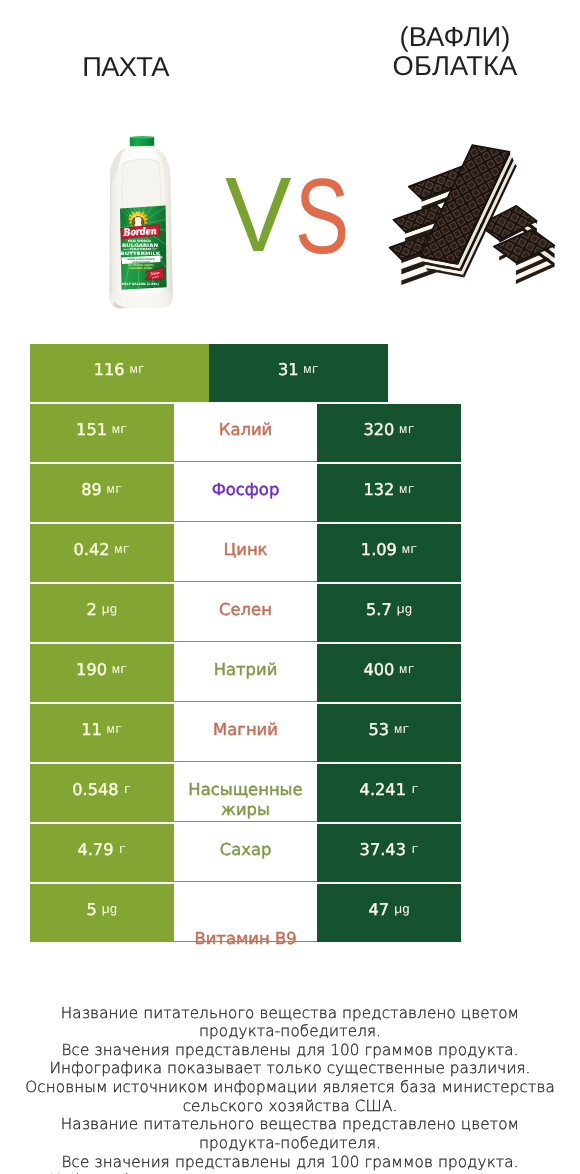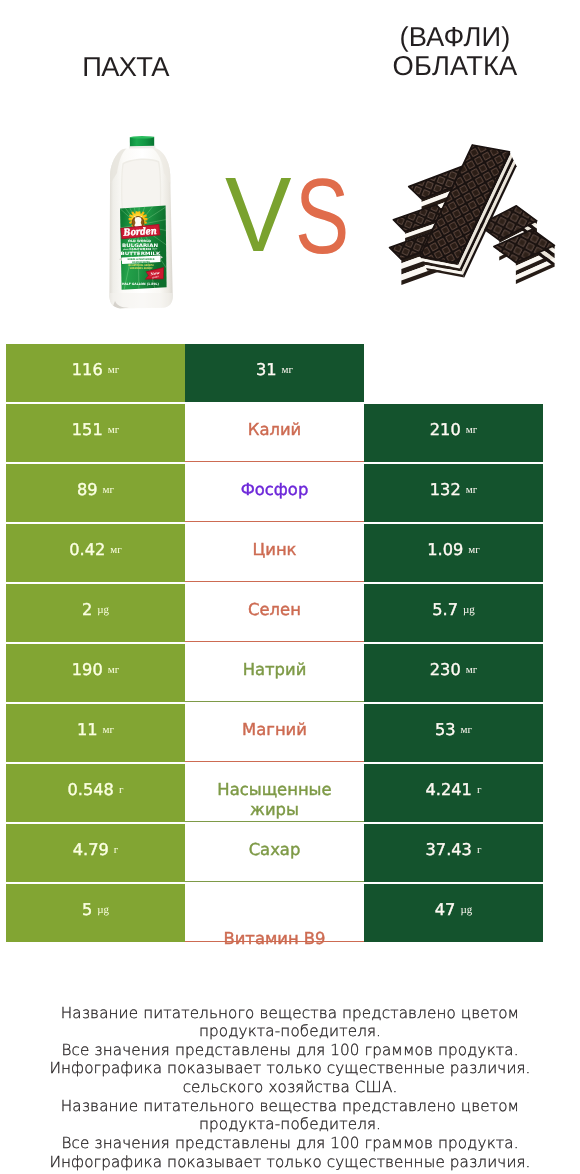--- a/index.html
+++ b/index.html
@@ -15,30 +15,30 @@
   .vs{position:absolute;left:0;width:580px;top:164px;height:0;}
   .vs span{position:absolute;line-height:101px;font-weight:400;display:block;}
   .vs .v{color:#7aa22e;font-size:106px;left:225px;top:0.5px;transform:scaleX(0.94);transform-origin:left top;}
   .vs .s{color:#e06c4b;font-size:107px;left:295px;top:2px;transform:scaleX(0.76);transform-origin:left top;}
 
   
   .bottle{position:absolute;left:107px;top:133px;width:68px;height:178px;}
   .wafer{position:absolute;left:390px;top:135px;width:172px;height:156px;transform:scale(1.07);transform-origin:44px 12px;}
 
   
-  .tbl{position:absolute;left:6px;top:344px;width:537px;}
+  .tbl{position:absolute;left:30px;top:344px;width:431px;}
   .row{display:flex;height:58px;margin-bottom:2px;}
   .row:last-child{margin-bottom:0;}
   .cell{width:179px;height:58px;box-sizing:border-box;
         display:flex;align-items:center;justify-content:center;}
   .cl{background:#82a533;color:#fbffe1;}
   .cr{background:#14532d;color:#fff9f3;}
   .cm{background:#fff;border-bottom-width:1px;border-bottom-style:solid;}
   .val{font-family:"DejaVu Sans",sans-serif;font-weight:400;font-size:16.2px;white-space:nowrap;position:relative;top:-3.4px;-webkit-text-stroke:0.38px currentColor;}
-  .unit{font-family:Liberation Serif, serif;font-weight:400;font-size:11px;margin-left:5px;position:relative;top:-3.3px;}
+  .unit{font-family:Liberation Mono, monospace;font-weight:400;font-size:13px;margin-left:5px;position:relative;top:-3.3px;}
   .lbl{display:inline-block;font-family:"DejaVu Sans",sans-serif;font-weight:400;-webkit-text-stroke:0.42px currentColor;font-size:16.4px;line-height:20px;text-align:center;position:relative;top:-2.9px;max-width:140px;}
   .lbl.two{top:7.6px;}
 
   
   .foot{position:absolute;left:0;top:1003.5px;width:580px;text-align:center;
         font-family:"DejaVu Sans",sans-serif;font-weight:200;font-size:15.2px;line-height:18.65px;color:#231f20;letter-spacing:0.12px;-webkit-text-stroke:0.3px #231f20;}
 </style>
 </head>
 <body>
 
@@ -299,21 +299,21 @@
     </div>
       <div class="row">
       <div class="cell cl">
         <span class="val">151</span>
         <span class="unit">мг</span>
       </div>
       <div class="cell cm" style="border-bottom-color: rgb(205, 107, 82);">
         <span class="lbl" style="color: rgb(205, 107, 82);">Калий</span>
       </div>
       <div class="cell cr">
-        <span class="val">210</span>
+        <span class="val">320</span>
         <span class="unit">мг</span>
       </div>
     </div>
       <div class="row">
       <div class="cell cl">
         <span class="val">89</span>
         <span class="unit">мг</span>
       </div>
       <div class="cell cm" style="border-bottom-color: rgb(205, 107, 82);">
         <span class="lbl" style="color: #6d28d9;">Фосфор</span>
@@ -351,21 +351,21 @@
     </div>
       <div class="row">
       <div class="cell cl">
         <span class="val">190</span>
         <span class="unit">мг</span>
       </div>
       <div class="cell cm" style="border-bottom-color: rgb(126, 154, 71);">
         <span class="lbl" style="color: rgb(126, 154, 71);">Натрий</span>
       </div>
       <div class="cell cr">
-        <span class="val">230</span>
+        <span class="val">400</span>
         <span class="unit">мг</span>
       </div>
     </div>
       <div class="row">
       <div class="cell cl">
         <span class="val">11</span>
         <span class="unit">мг</span>
       </div>
       <div class="cell cm" style="border-bottom-color: rgb(205, 107, 82);">
         <span class="lbl" style="color: rgb(205, 107, 82);">Магний</span>
@@ -414,19 +414,20 @@
         <span class="unit">µg</span>
       </div>
     </div>
     </div>
 
   <div class="foot" id="foot">
       <div>Название питательного вещества представлено цветом</div>
       <div>продукта-победителя.</div>
       <div>Все значения представлены для 100 граммов продукта.</div>
       <div>Инфографика показывает только существенные различия.</div>
+      <div>Основным источником информации является база министерства</div>
       <div>сельского хозяйства США.</div>
       <div>Название питательного вещества представлено цветом</div>
       <div>продукта-победителя.</div>
       <div>Все значения представлены для 100 граммов продукта.</div>
       <div>Инфографика показывает только существенные различия.</div>
     </div>
 </div>
 
 </body></html>

